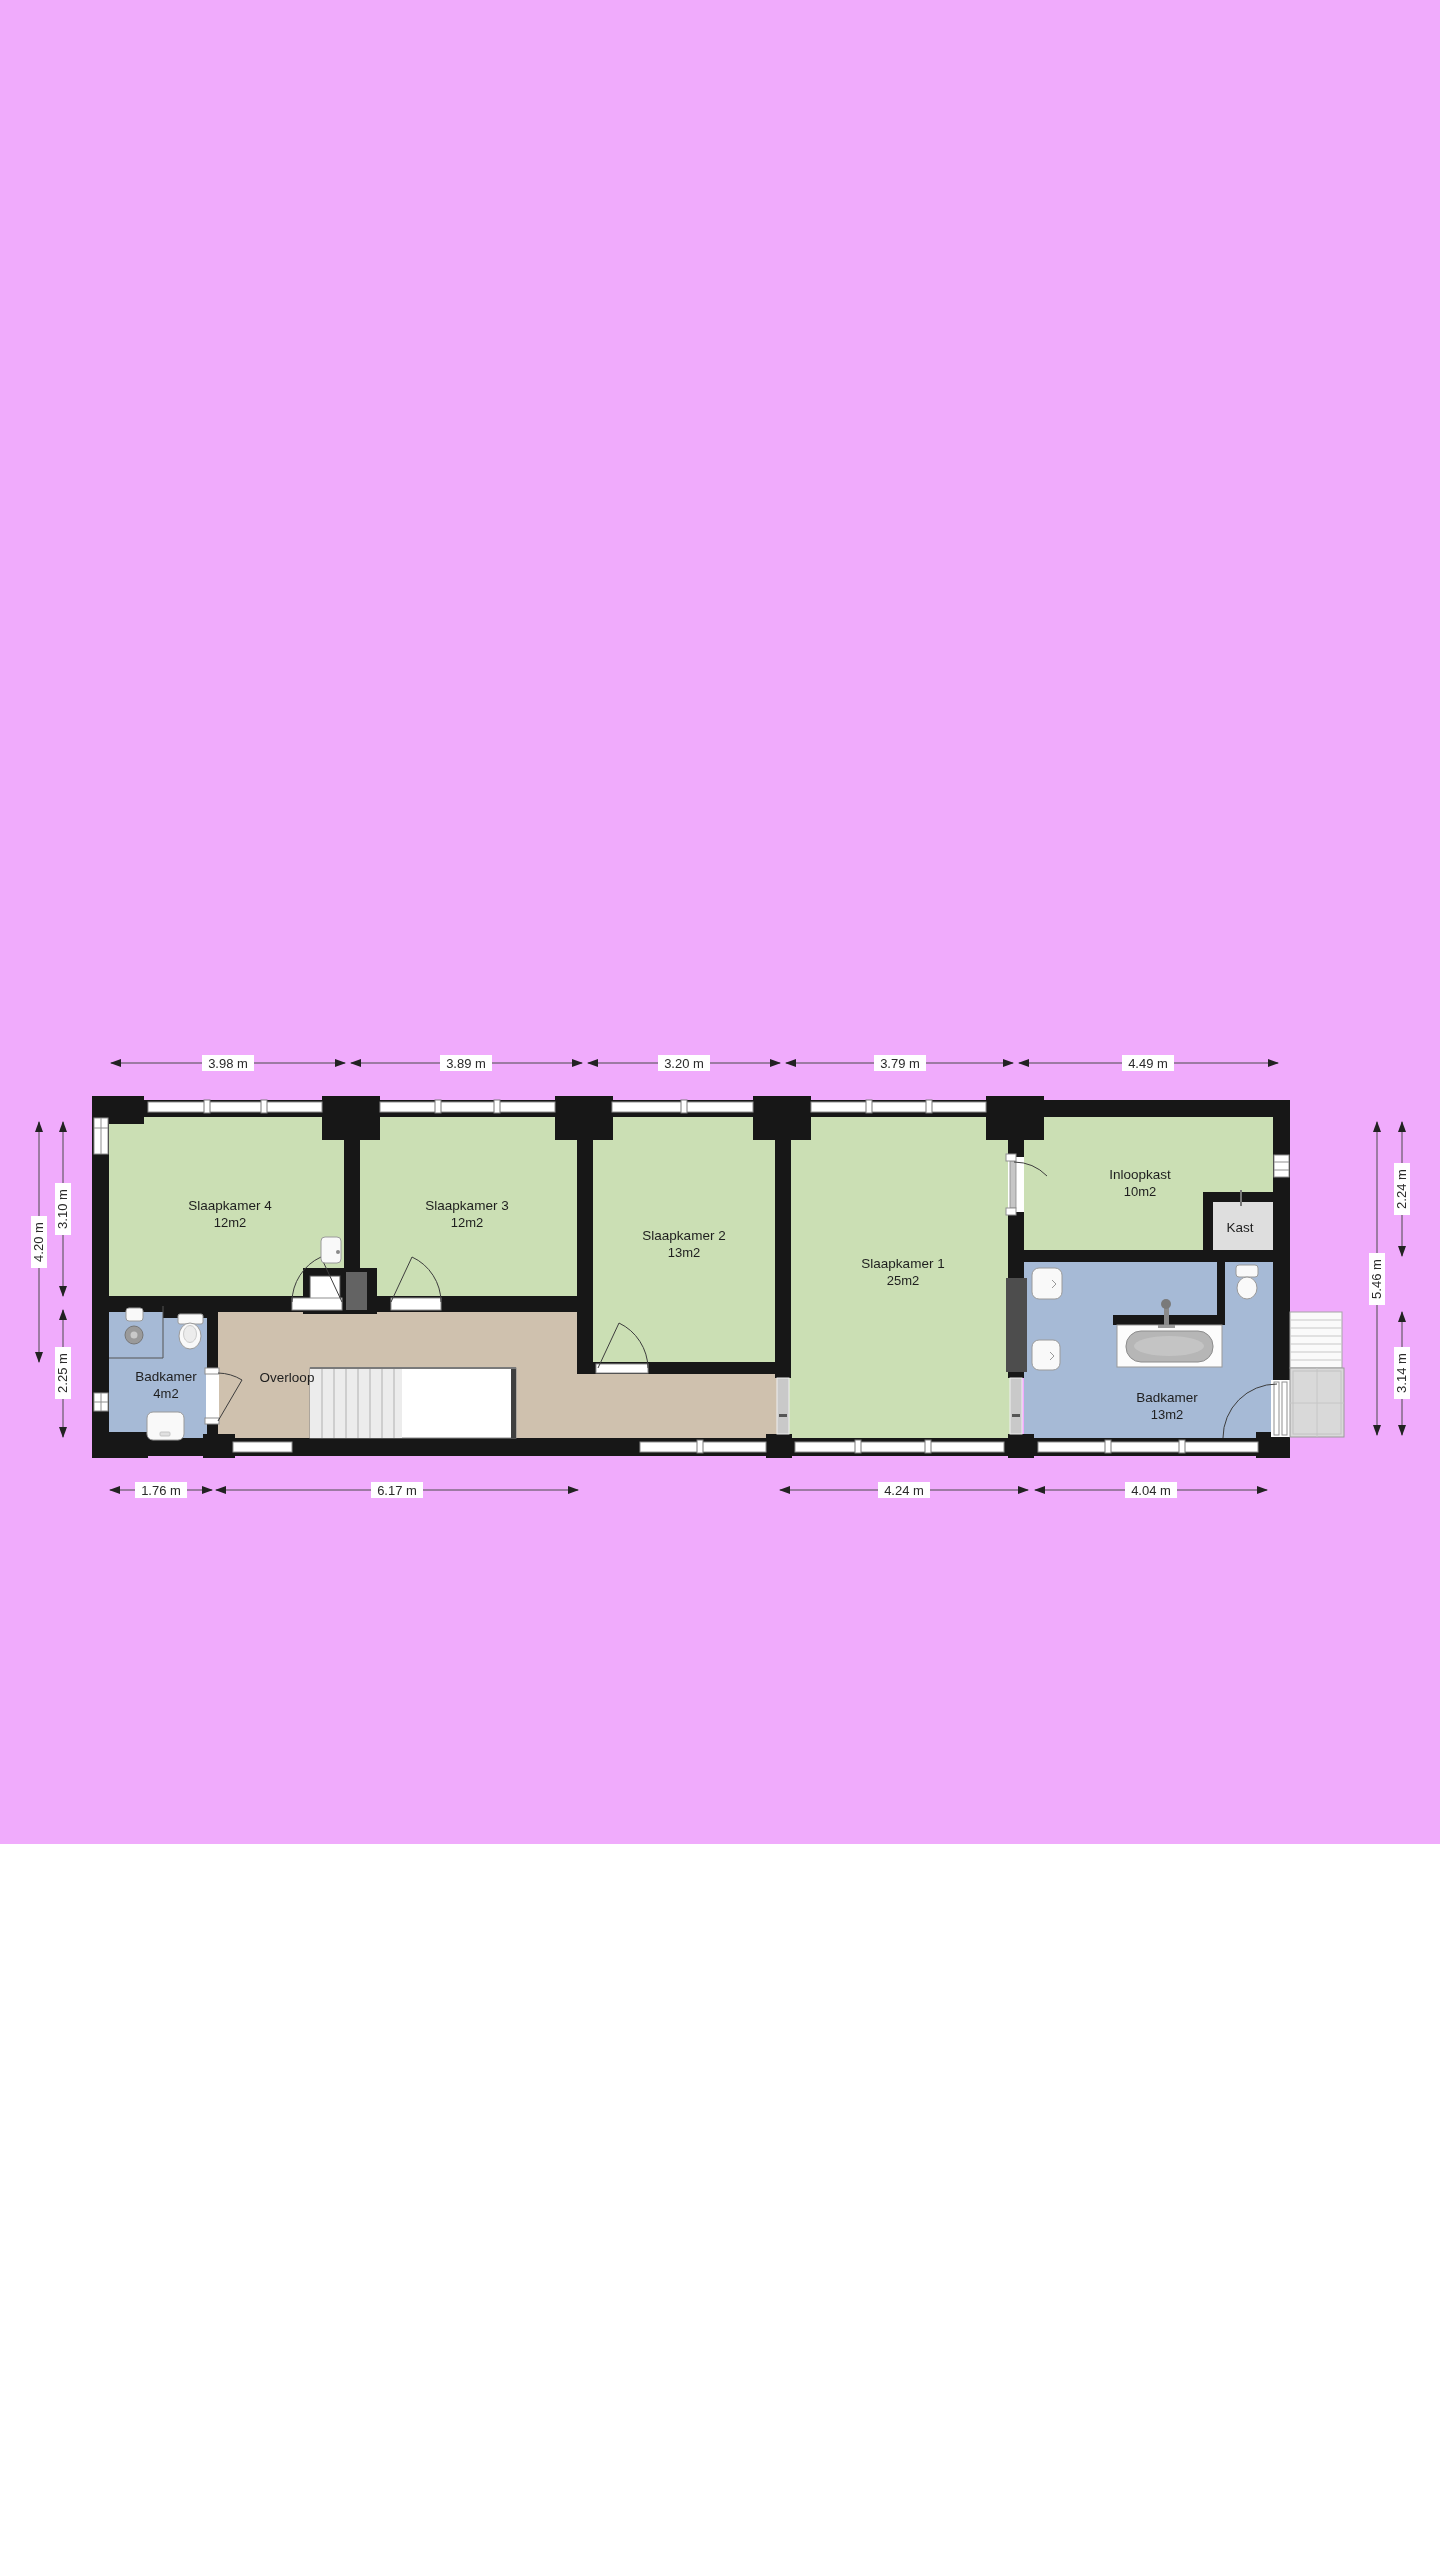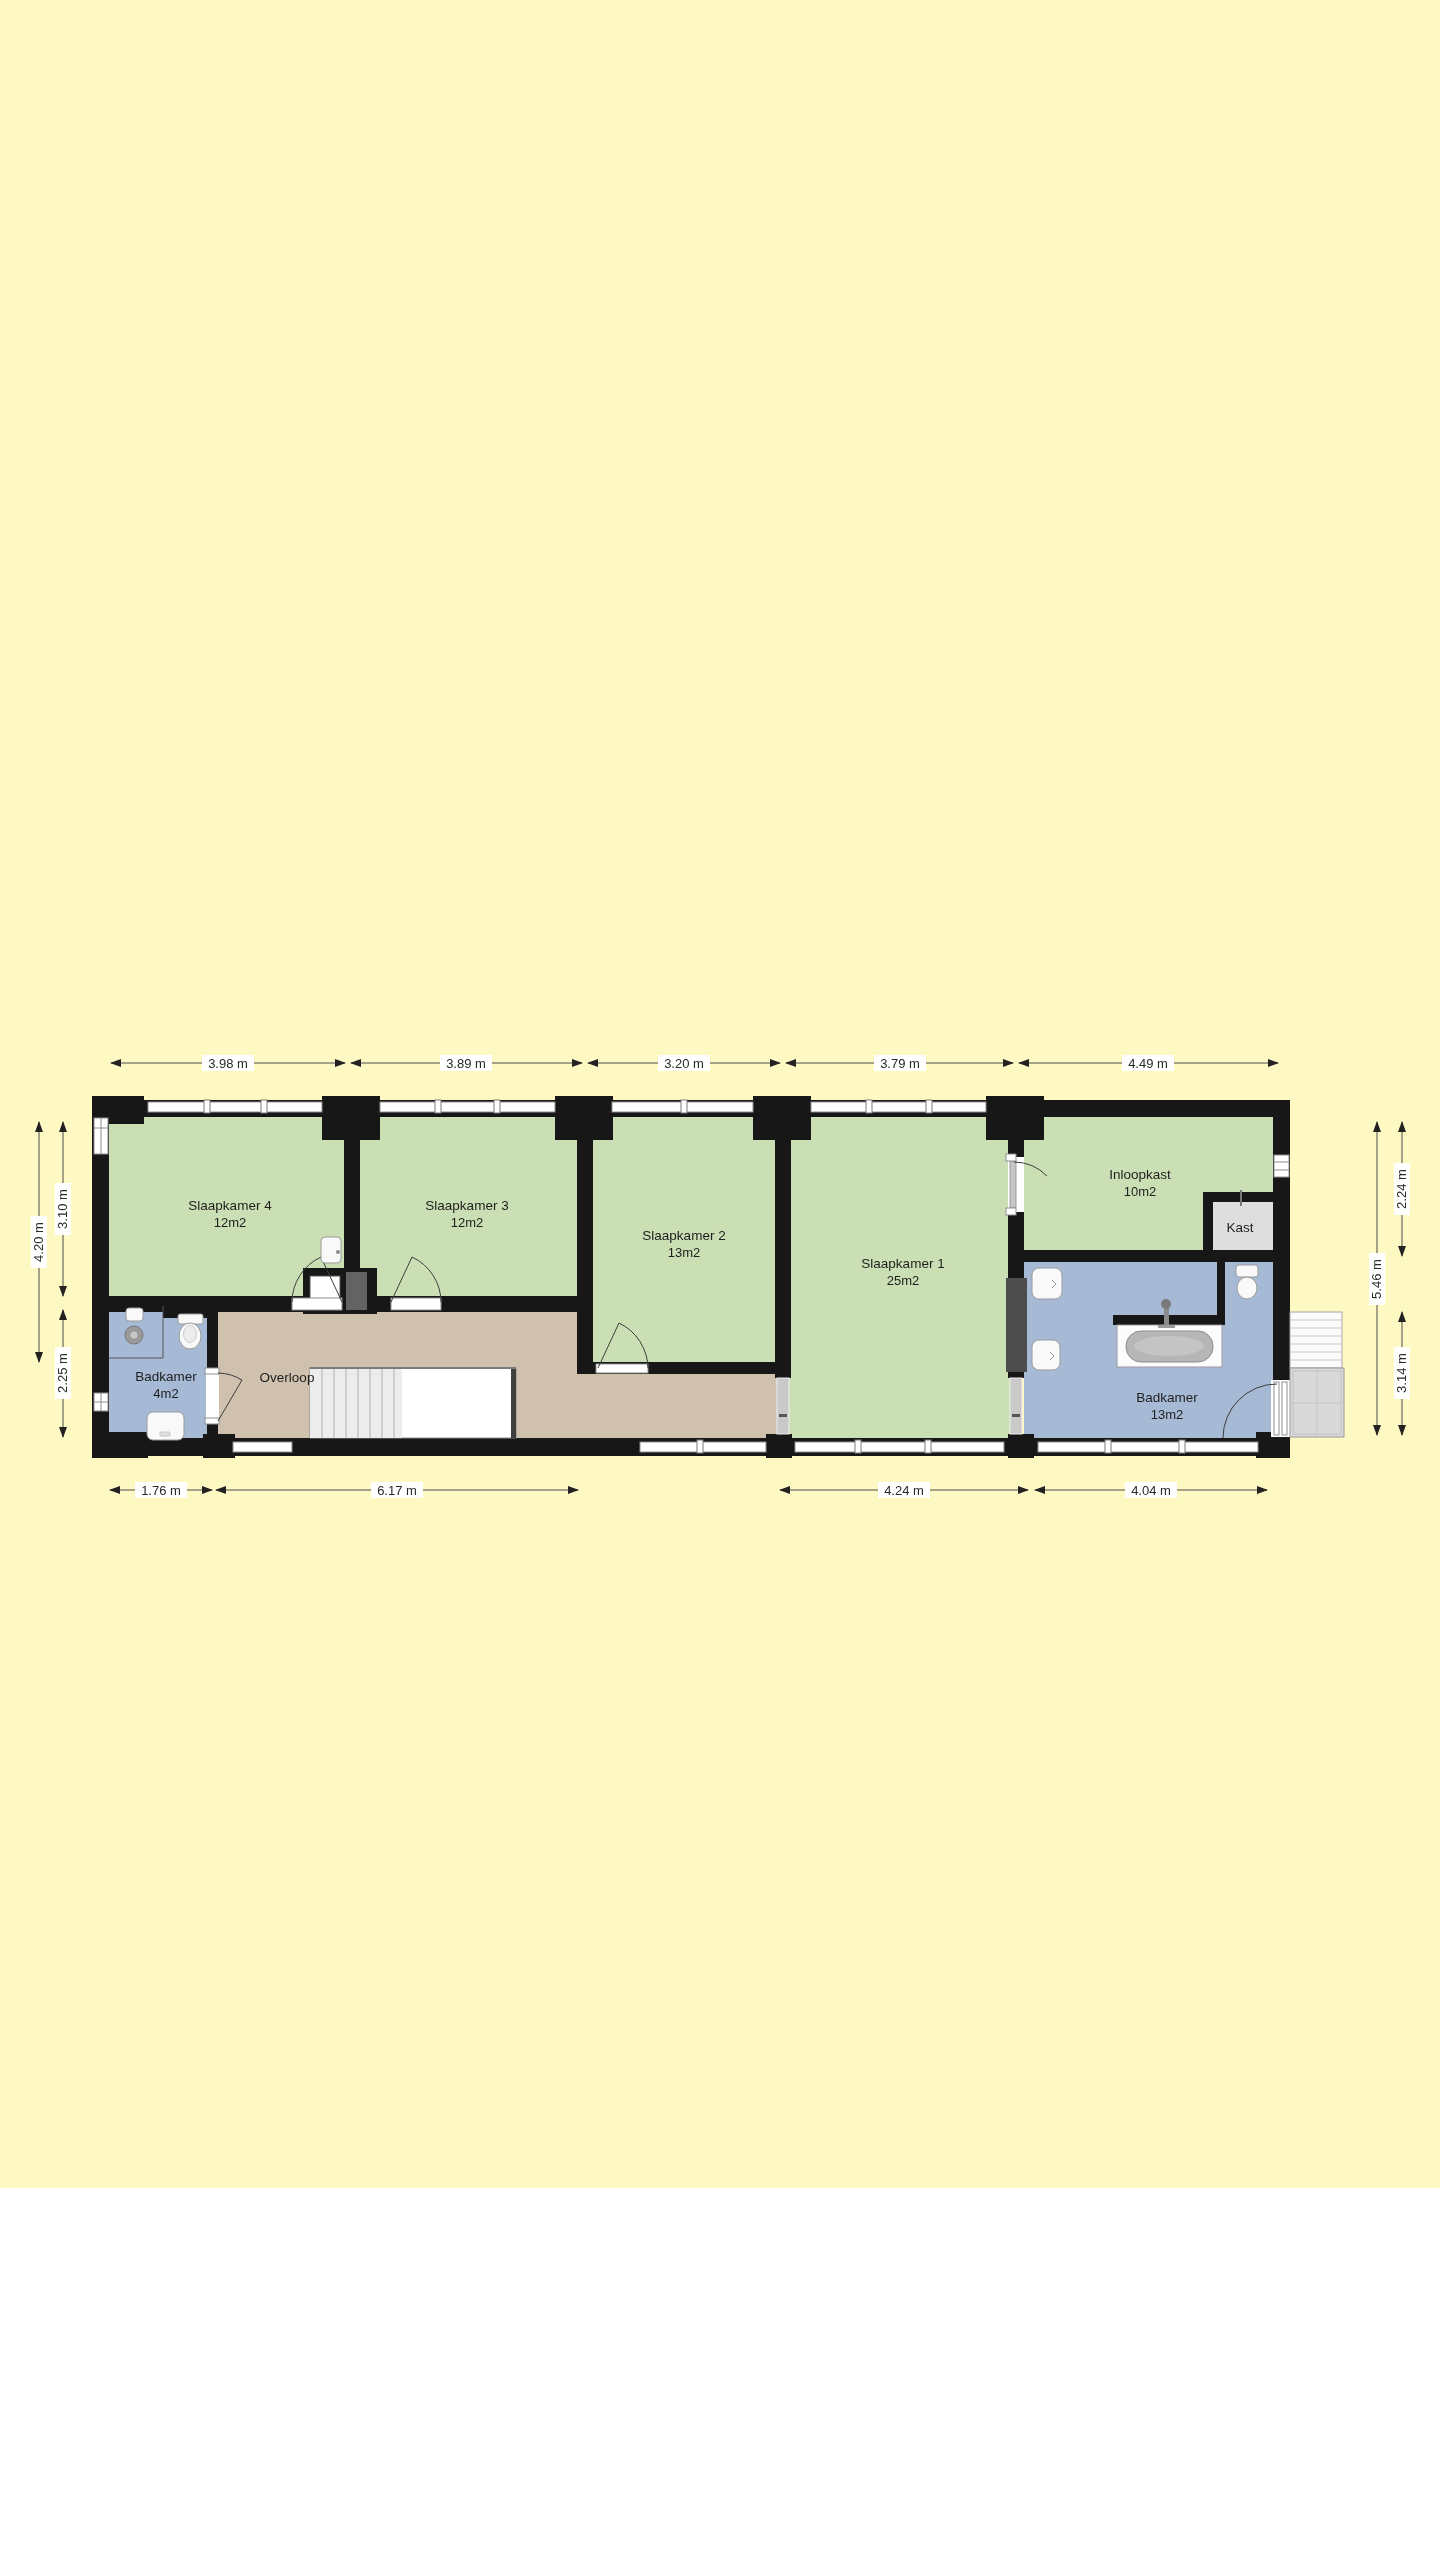--- a/index.html
+++ b/index.html
@@ -1,16 +1,16 @@
 <!DOCTYPE html>
 <html><head>
 <meta charset="utf-8">
 <style>
   html,body{margin:0;padding:0;background:#ffffff;}
-  .page{position:relative;width:1440px;height:2188px;background:#fef9c3;overflow:hidden;}
+  .page{position:relative;width:1440px;height:1844px;background:#f0abfc;overflow:hidden;}
   .plan-svg{position:absolute;left:0;top:1040px;width:1440px;height:520px;}
   text{font-family:"Liberation Sans","DejaVu Sans",sans-serif;}
   .room-name{font-size:13.5px;fill:#1e1e1e;}
   .room-area{font-size:13px;fill:#1e1e1e;}
   .dim-label{font-size:13px;fill:#2a2a2a;}
   .dim-line{stroke:#4a4a4a;stroke-width:1;}
   .arc{stroke:#3d3d3d;stroke-width:1;fill:none;}
   .leaf{stroke:#3d3d3d;stroke-width:1;}
   .win{fill:#ffffff;stroke:#8f8f8f;stroke-width:1;}
   .wtick{fill:#ffffff;stroke:#7a7a7a;stroke-width:1;}

